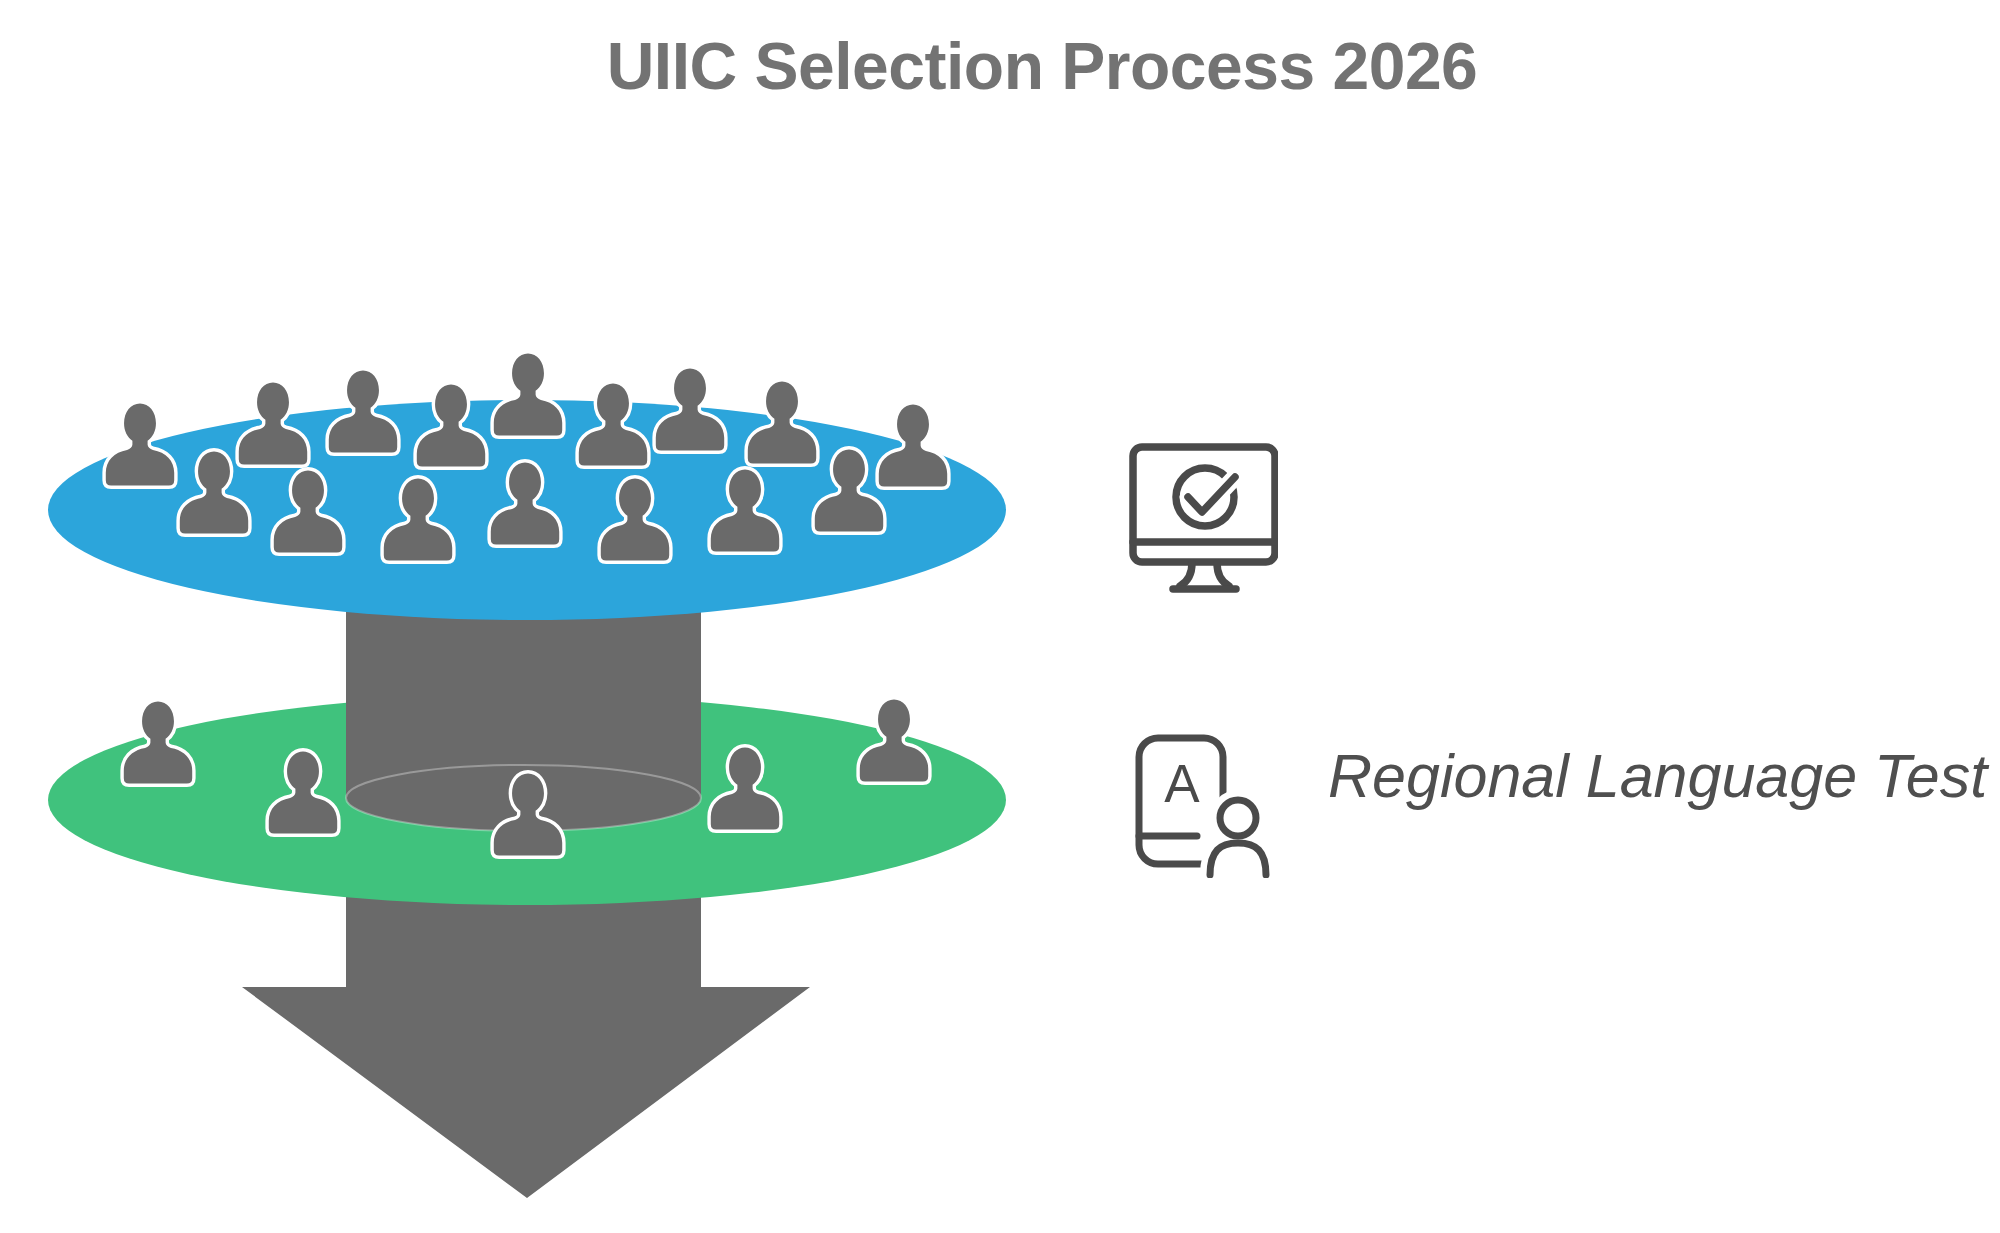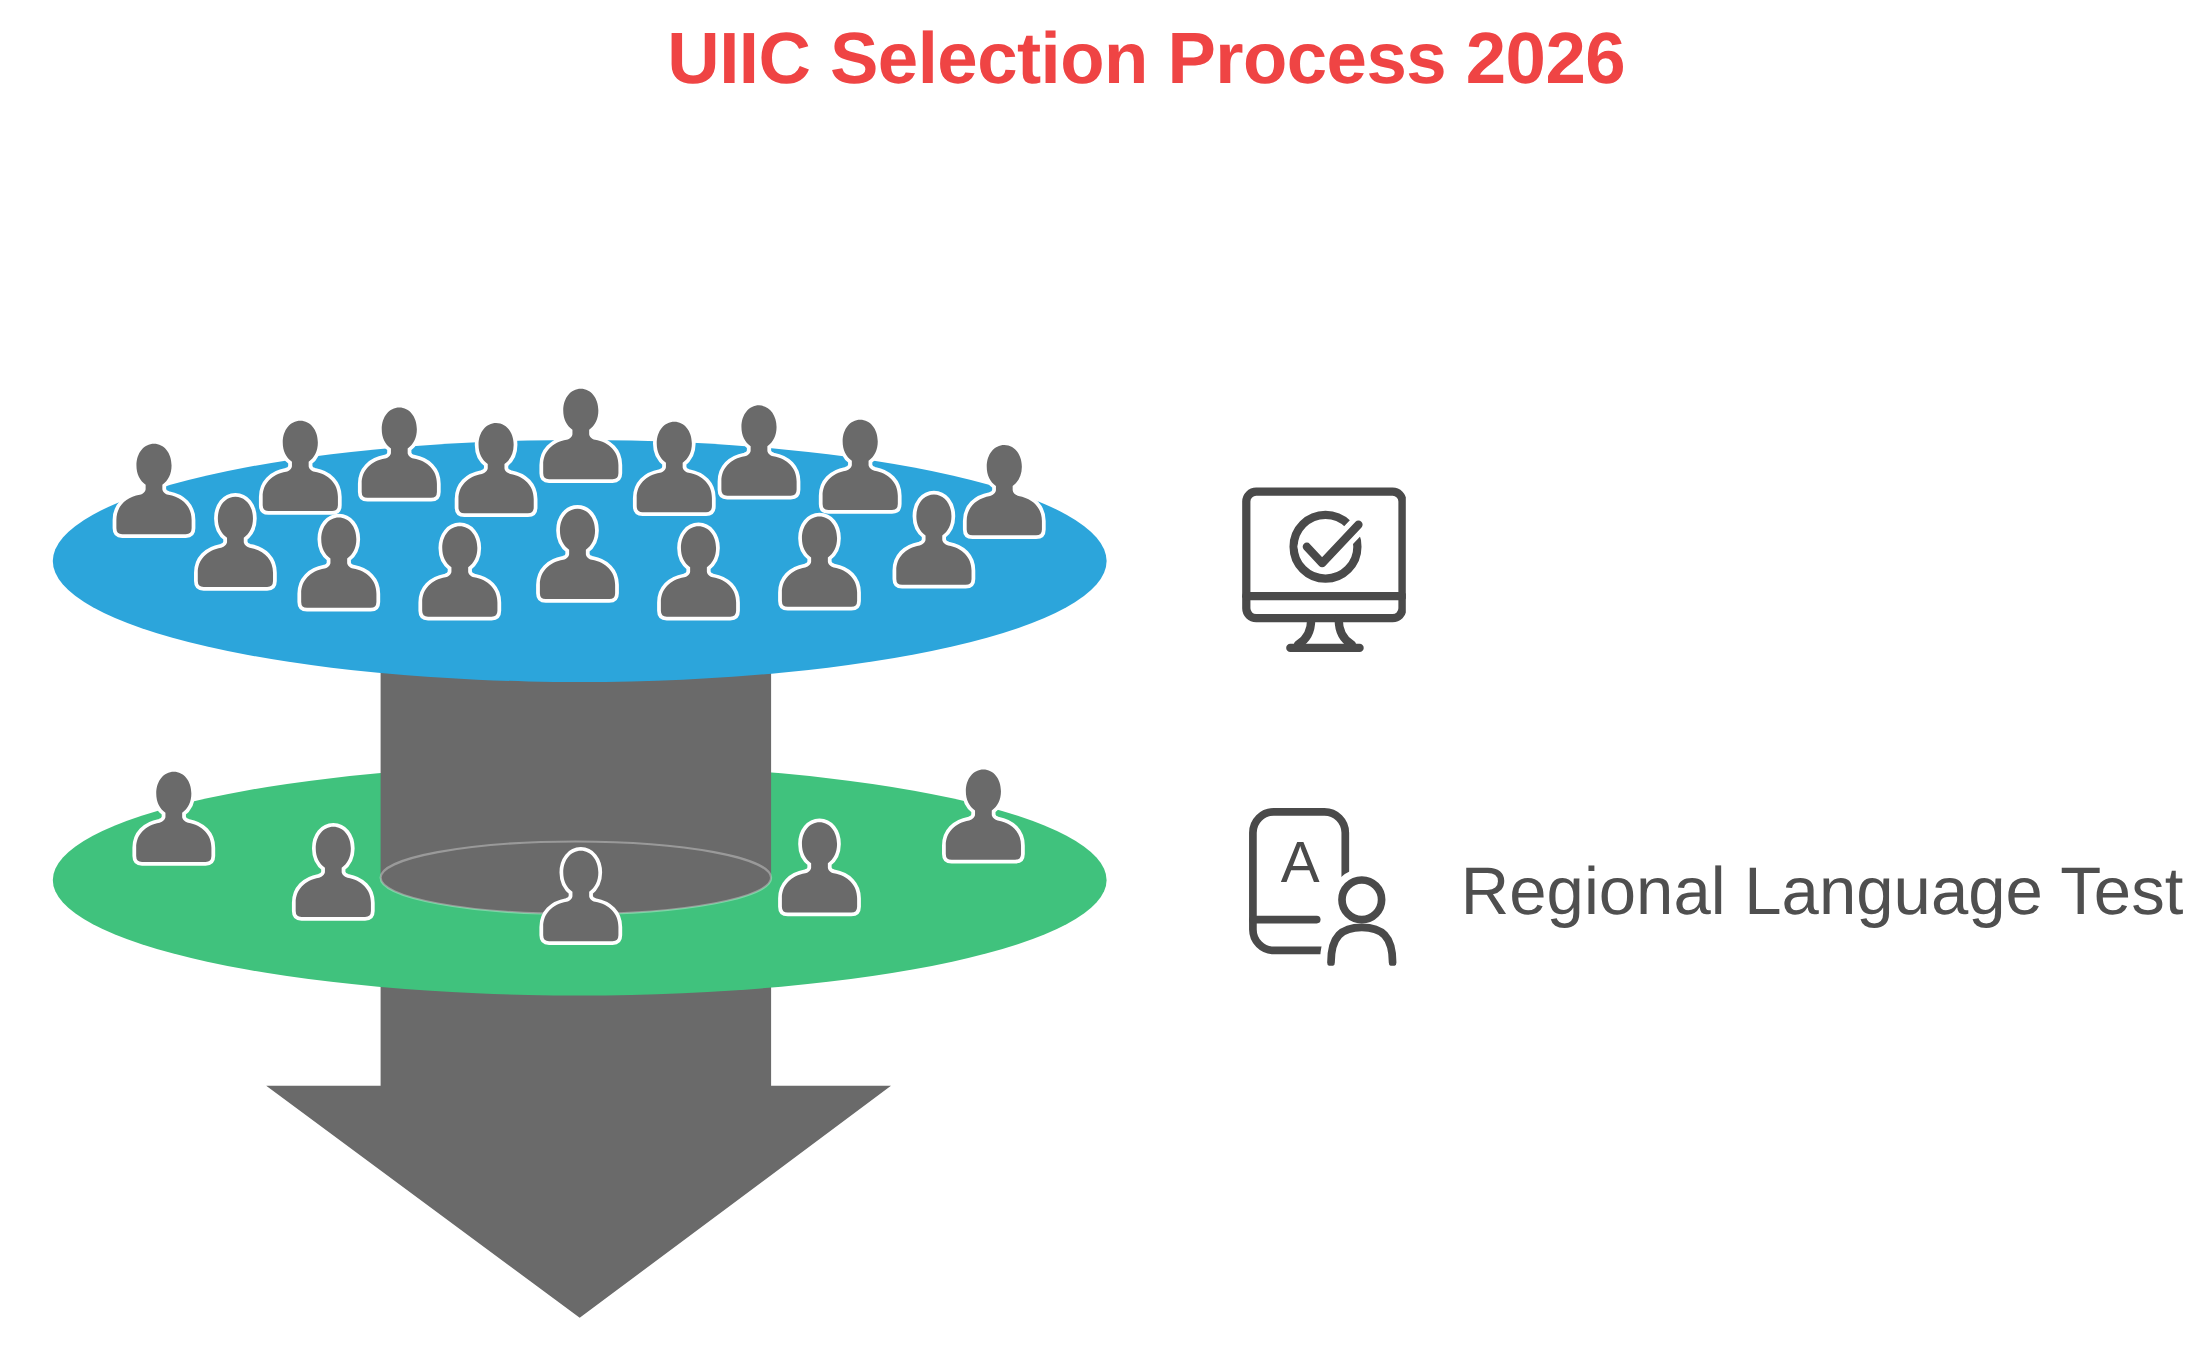--- a/index.html
+++ b/index.html
@@ -5,46 +5,46 @@
   html,body{margin:0;padding:0;background:#ffffff;}
   .page{
     position:relative;
     width:2000px;height:1233px;
     background:#ffffff;
     font-family:"Liberation Sans",sans-serif;
     overflow:hidden;
   }
   .page-title{
     position:absolute;
-    left:1042px;top:14px;
+    left:1042px;top:28px;
     transform:translateX(-50%);
     font-size:66px;
     font-weight:700;
-    color:#ef4444;
+    color:#737373;
     white-space:nowrap;
     letter-spacing:-0.5px;
   }
   .funnel-svg{
     position:absolute;
     left:0;top:0;
   }
   .step-icon{
     position:absolute;
   }
   #icon-step-1{left:1128px;top:442px;}
   #icon-step-2{left:1135px;top:726px;}
   .step-label{
     position:absolute;
     font-size:61px;
     font-weight:400;
     color:#4f4f4f;
     white-space:nowrap;
   }
   #label-step-1{left:1330px;top:483px;}
-  #label-step-2{left:1328px;top:775px;}
+  #label-step-2{left:1328px;top:741px;font-style:italic;}
 </style>
 </head>
 <body>
 
 <div class="page">
 
   <div class="page-title">UIIC Selection Process 2026</div>
 
   <svg class="funnel-svg" width="1050" height="1233" viewBox="0 0 1050 1233" xmlns="http://www.w3.org/2000/svg">
     <defs>

